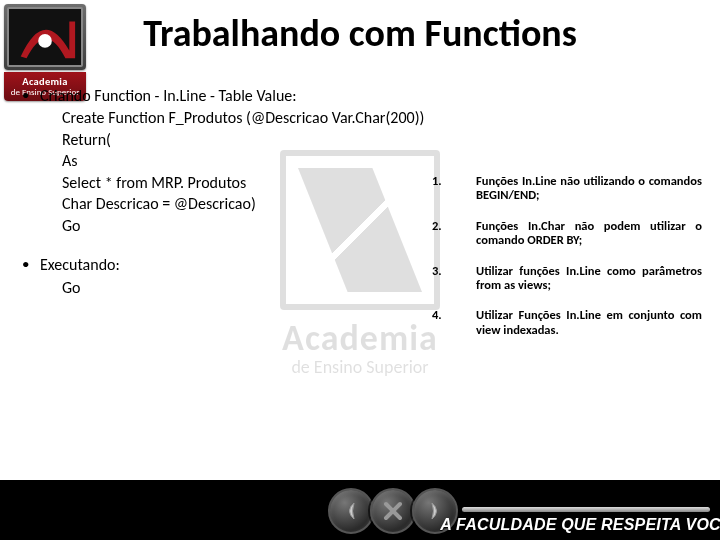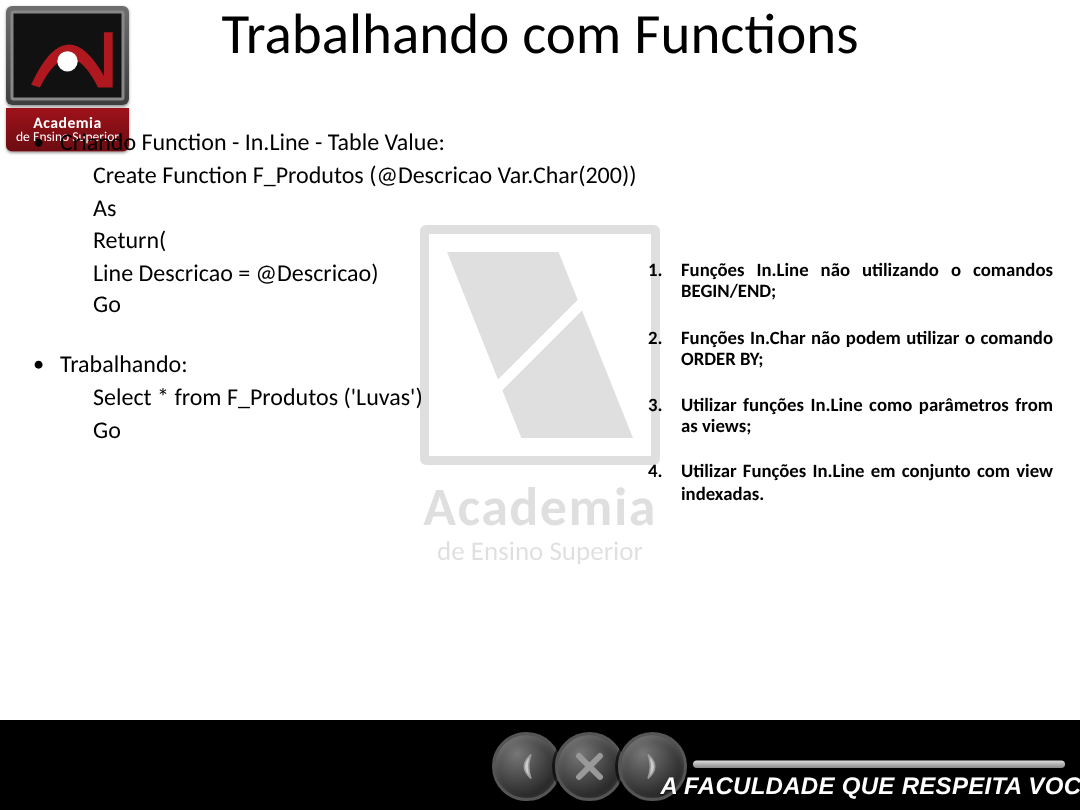--- a/index.html
+++ b/index.html
@@ -88,23 +88,23 @@
     font-size: 9px;
     text-align: center;
     padding: 4px 2px 5px;
     border-radius: 0 0 4px 4px;
     line-height: 1.05;
     box-shadow: 0 1px 2px rgba(0,0,0,.4);
   }
   .logo-bar .b1 { font-weight: bold; font-size: 10.5px; letter-spacing: .3px; }
   h1.title {
     margin: 0;
-    padding: 0 0 0 120px;
+    padding: 10px 0 0 120px;
     font-size: 38px;
-    font-weight: normal;
+    font-weight: bold;
     text-align: center;
     width: 600px;
   }
   .content {
     position: absolute;
     top: 86px;
     left: 22px;
     right: 18px;
     font-size: 16px;
     line-height: 1.28;
@@ -136,20 +136,21 @@
   .note-row {
     display: flex;
     margin-bottom: 16px;
   }
   .note-row .num {
     flex: 0 0 22px;
   }
   .note-row .txt {
     flex: 1;
     text-align: justify;
+    margin-left: 22px;
   }
   .footer {
     position: absolute;
     left: 0;
     right: 0;
     bottom: 0;
     height: 60px;
     background: #000;
     display: flex;
     align-items: center;
@@ -234,32 +235,32 @@
 </div>
 
 <h1 class="title">Trabalhando com Functions</h1>
 
 <div class="content">
   <div class="bullet">
     <span class="dot">•</span>
     <span class="bold">Criando Function - In.Line - Table Value:</span>
   </div>
   <div class="subline">Create Function F_Produtos (@Descricao Var.Char(200))</div>
+  <div class="subline">Return(</div>
   <div class="subline">As</div>
-  <div class="subline">Return(</div>
-  <div class="subline">Line Descricao = @Descricao)</div>
+  <div class="subline">Select * from MRP. Produtos</div>
+  <div class="subline">Char Descricao = @Descricao)</div>
   <div class="subline">Go</div>
 
   <div style="height:18px"></div>
 
   <div class="bullet">
     <span class="dot">•</span>
-    <span class="bold">Trabalhando:</span>
-  </div>
-  <div class="subline">Select * from F_Produtos ('Luvas')</div>
+    <span class="bold">Executando:</span>
+  </div>
   <div class="subline">Go</div>
 </div>
 
 <div class="notes">
   <div class="note-row">
     <span class="num">1.</span>
     <span class="txt">Funções In.Line não utilizando o comandos BEGIN/END;</span>
   </div>
   <div class="note-row">
     <span class="num">2.</span>

